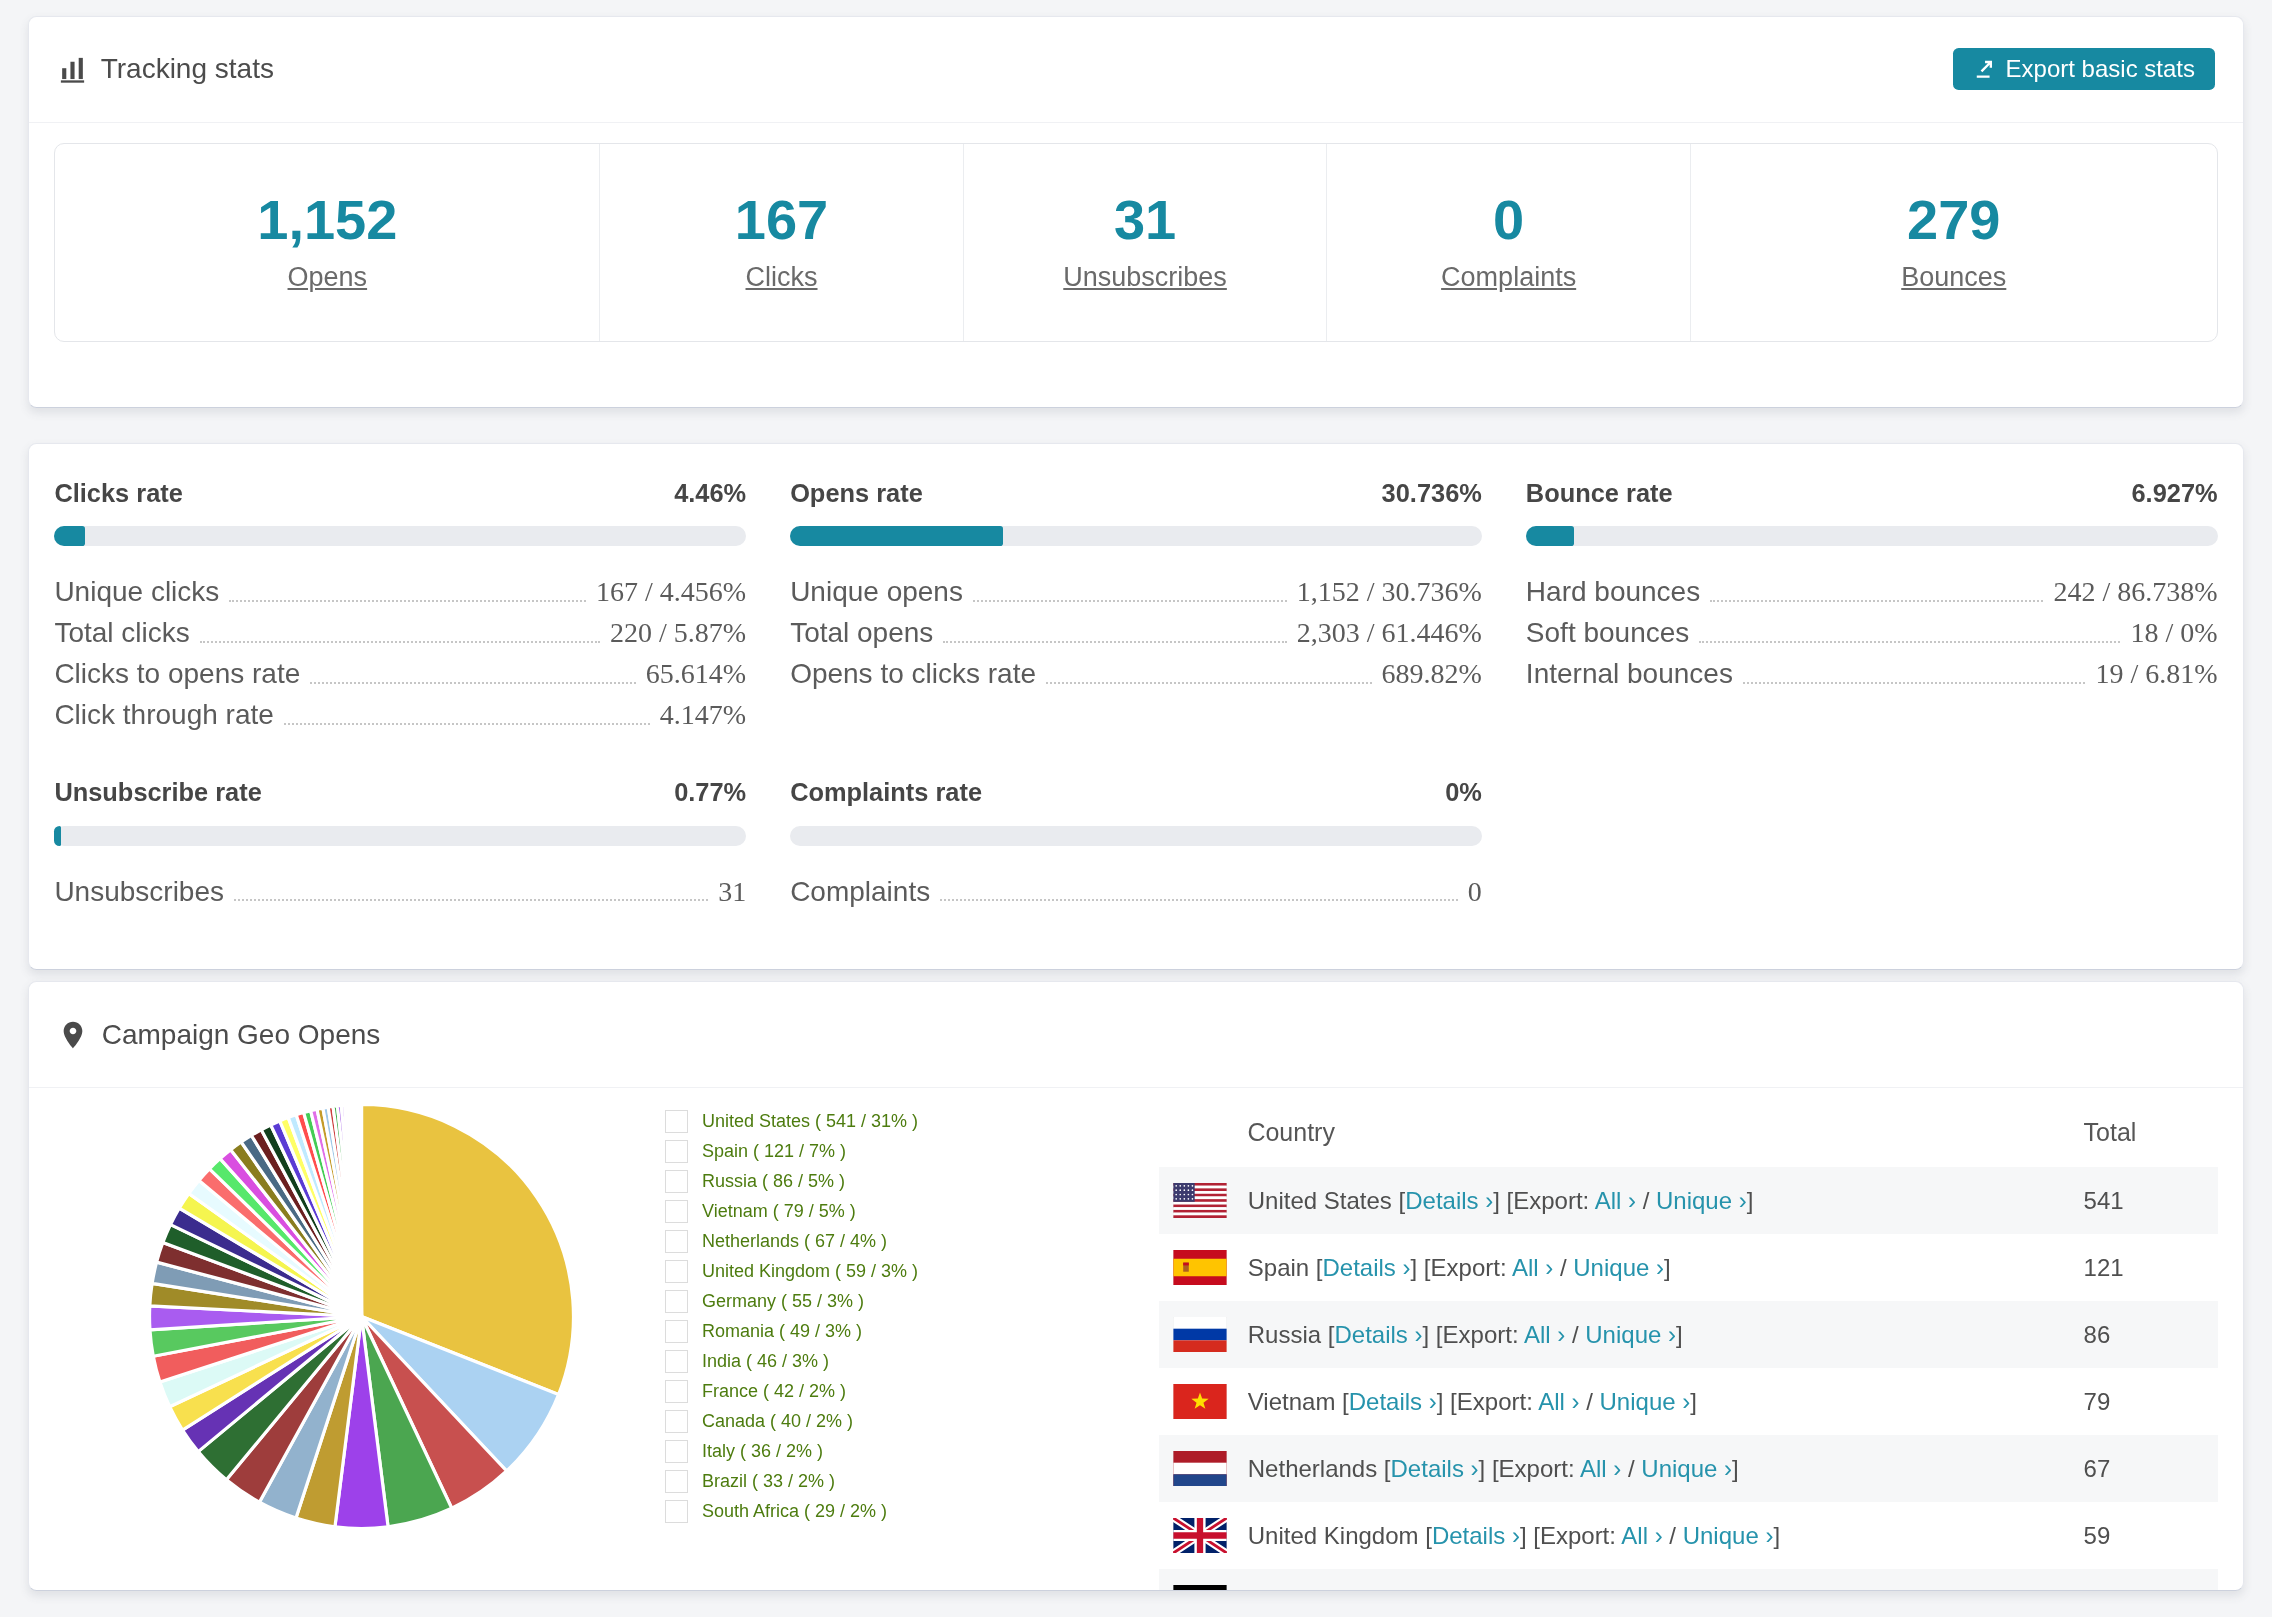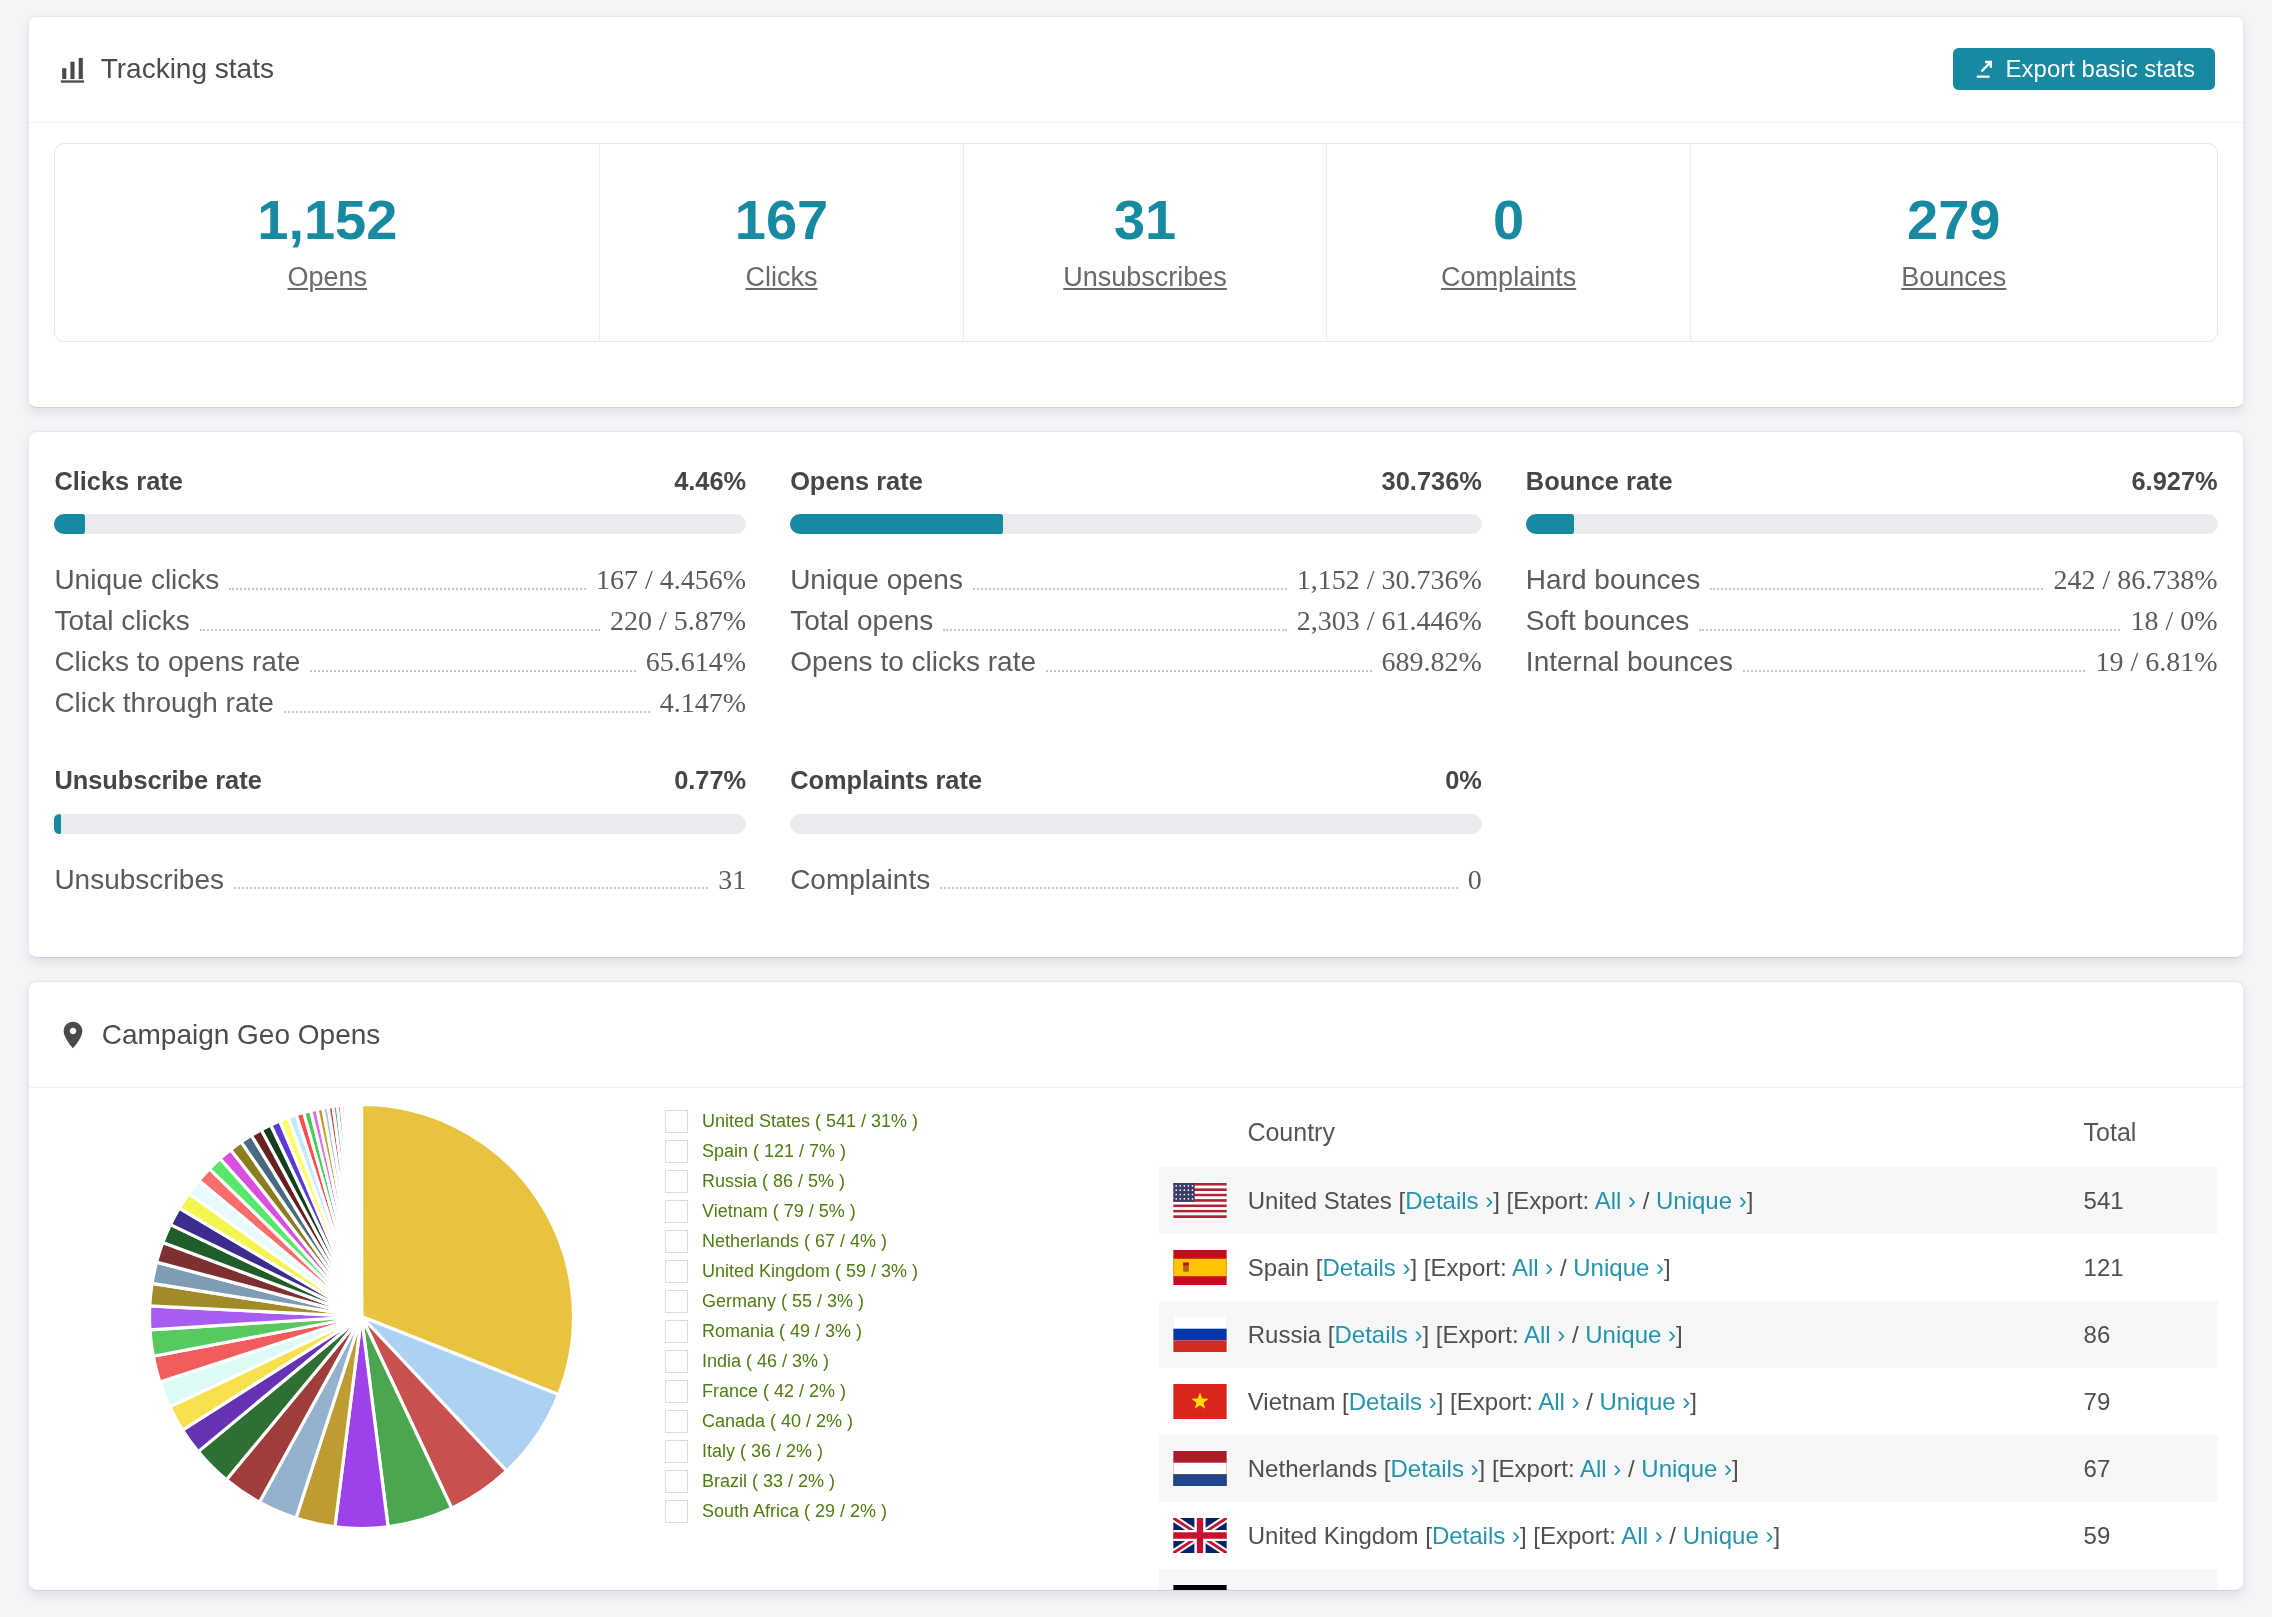--- a/index.html
+++ b/index.html
@@ -13,21 +13,21 @@
   }
   .card {
     position: absolute; left: 28px; width: 2216px;
     background: #fff;
     border: 1.4px solid #e6e8ee;
     border-bottom-color: #ccd1dd;
     border-radius: 8.5px;
     box-shadow: 0 4.2px 10px rgba(70,80,100,.12);
   }
   #card-tracking { top: 15.5px;  height: 392px; }
-  #card-rates    { top: 431px; height: 527px; overflow: hidden; }
+  #card-rates    { top: 443px; height: 527px; overflow: hidden; }
   #card-geo      { top: 981px; height: 610px; overflow: hidden; }
 
   .card-header {
     display: flex; align-items: center;
     height: 106px; padding: 0 28px;
     border-bottom: 1.4px solid #f0f1f4;
   }
   .card-title { font-size: 28px; color: #4c4c4c; margin-left: 12.7px; }
   .hdr-icon { flex: none; display: flex; }
 

